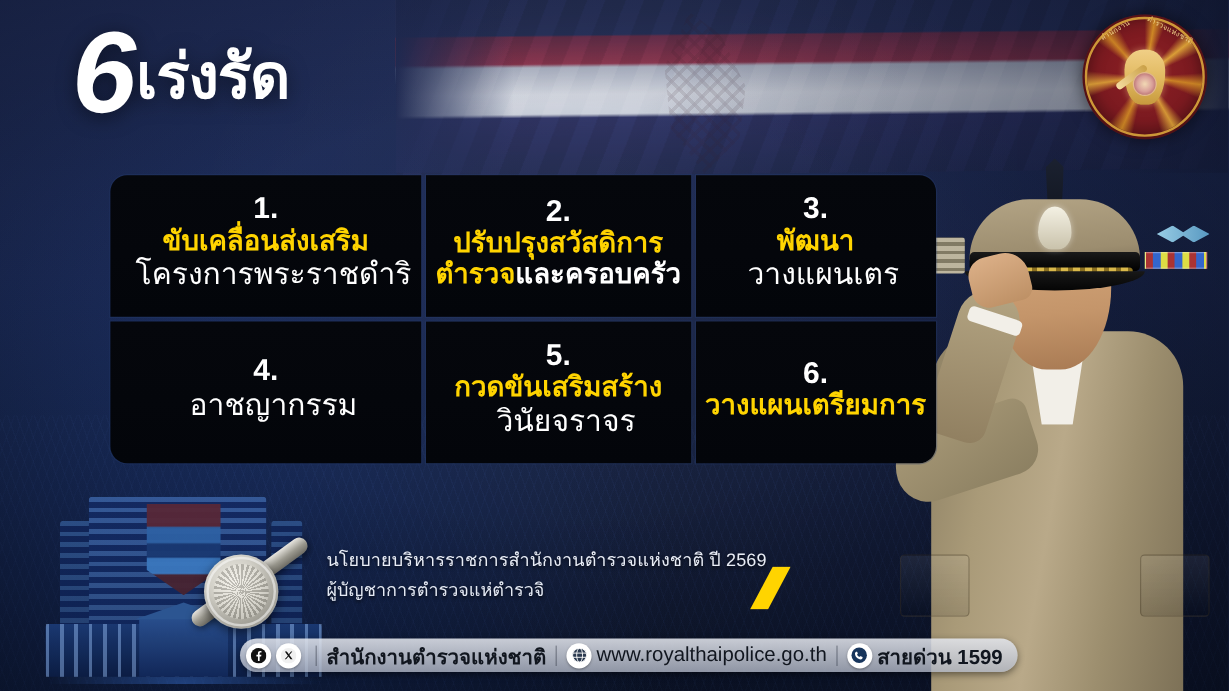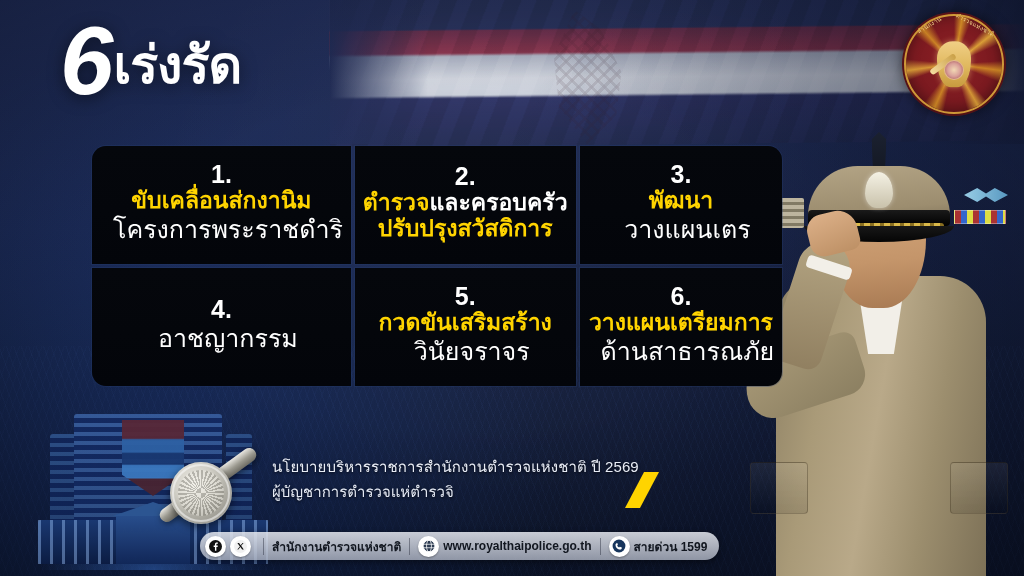--- a/index.html
+++ b/index.html
@@ -355,22 +355,22 @@
     padding:0 12px 0 5px;
   }
   .ic-badge{
     width:21px;height:21px;border-radius:50%;background:#ffffff;
     display:flex;align-items:center;justify-content:center;
     margin-right:4px;flex:none;
     box-shadow:0 1px 2px rgba(0,0,0,.3);
   }
   .ic-badge svg{display:block;}
   .fdiv{width:1px;height:17px;background:rgba(40,45,60,.45);margin:0 8px;}
-  .ftext{font-size:12px;color:#11161f;white-space:nowrap;font-weight:bold;}
-  .ftext.url{font-weight:bold;}
+  .ftext{font-size:17px;color:#11161f;white-space:nowrap;font-weight:bold;}
+  .ftext.url{font-weight:normal;}
 </style>
 </head>
 <body>
 
 <div class="stage">
 
   <div class="bg-base"></div>
   <div class="bg-flag"></div>
   <div class="bg-watermark"></div>
   <div class="bg-flag-mask"></div>
@@ -410,28 +410,28 @@
     <div class="of-arm"></div>
     <div class="of-forearm"></div>
     <div class="of-cuff"></div>
     <div class="of-hand"></div>
   </div>
 
   <div class="grid">
 
     <div class="cell">
       <div class="cell-num">1.</div>
-      <div class="cell-main">ขับเคลื่อนส่กงานิม</div>
+      <div class="cell-main">ขับเคลื่อนส่งเสริม</div>
       <div class="cell-sub">โครงการพระราชดำริ</div>
     </div>
 
     <div class="cell">
       <div class="cell-num">2.</div>
+      <div class="cell-main">ปรับปรุงสวัสดิการ</div>
       <div class="cell-main"><span>ตำรวจ</span><span class="white">และครอบครัว</span></div>
-      <div class="cell-main">ปรับปรุงสวัสดิการ</div>
     </div>
 
     <div class="cell">
       <div class="cell-num">3.</div>
       <div class="cell-main">พัฒนา</div>
       <div class="cell-sub">วางแผนเตร</div>
     </div>
 
     <div class="cell">
       <div class="cell-num">4.</div>
@@ -440,21 +440,20 @@
 
     <div class="cell">
       <div class="cell-num">5.</div>
       <div class="cell-main">กวดขันเสริมสร้าง</div>
       <div class="cell-sub">วินัยจราจร</div>
     </div>
 
     <div class="cell">
       <div class="cell-num">6.</div>
       <div class="cell-main">วางแผนเตรียมการ</div>
-      <div class="cell-sub">ด้านสาธารณภัย</div>
     </div>
   </div>
 
   <div class="building">
     <div class="bd-glow"></div>
     <div class="bd-wingL"></div>
     <div class="bd-wingR"></div>
     <div class="bd-tower"></div>
     <div class="bd-flagpanel"></div>
     <div class="bd-base">

